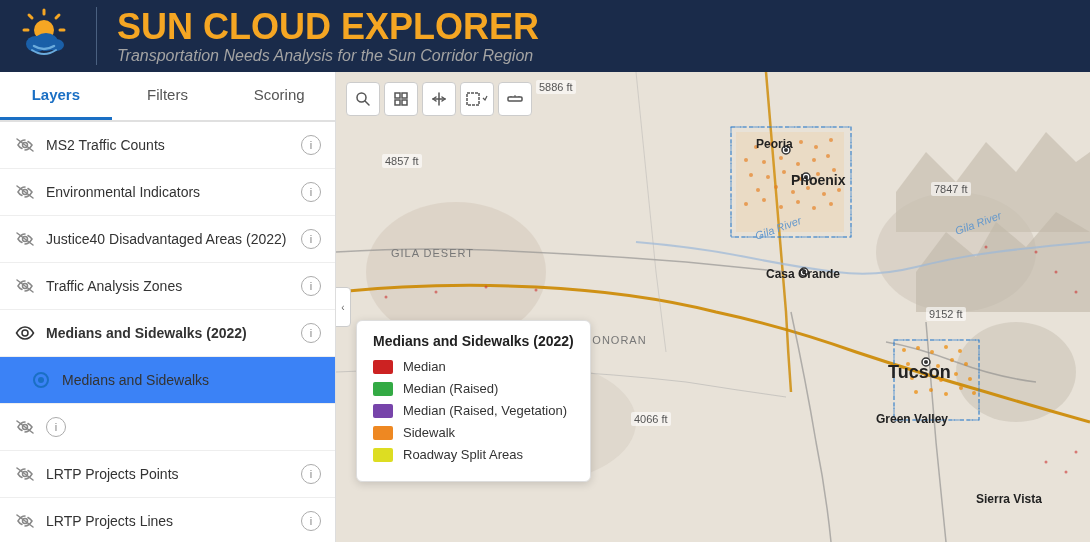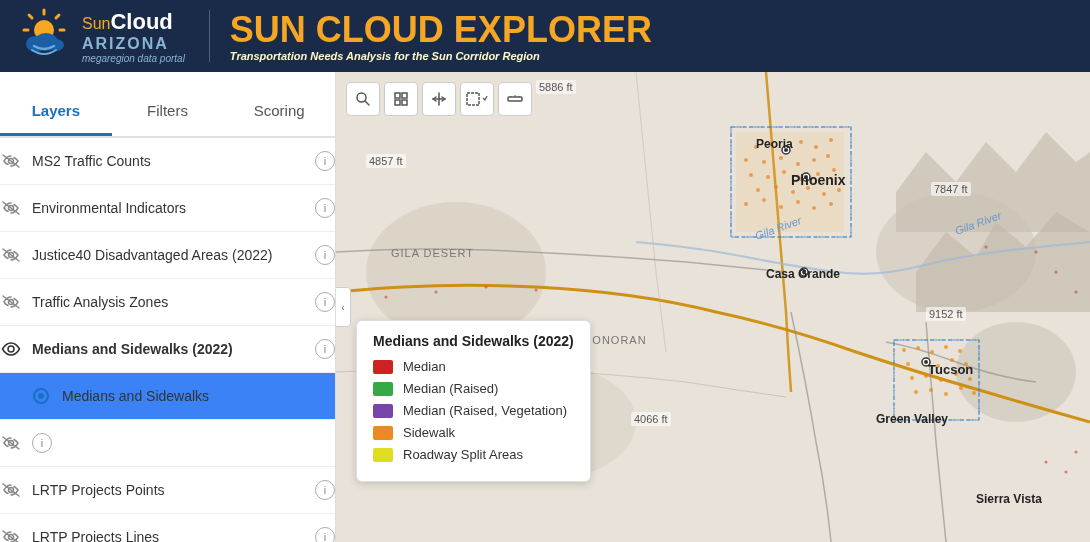--- a/index.html
+++ b/index.html
@@ -47,24 +47,23 @@
       border-left: 1px solid #4a6080;
       padding-left: 20px;
     }
     .header-main-title {
       color: #f5a623;
       font-size: 36px;
       font-weight: bold;
       line-height: 1.1;
     }
     .header-subtitle {
-      color: #fef9c3;
-      font-size: 11px;
+      color: #a3a3a3;
+      font-size: 16px;
       font-style: italic;
-      font-weight: bold;
     }
 
     
     .main-content {
       display: flex;
       flex: 1;
       overflow: hidden;
     }
 
     
@@ -77,21 +76,20 @@
       border-right: 1px solid #ddd;
       overflow: hidden;
     }
 
     
     .tabs {
       display: flex;
       border-bottom: 2px solid #e0e0e0;
       background: #fff;
       flex-shrink: 0;
-      margin-top: 16px;
     }
     .tab {
       flex: 1;
       padding: 14px 8px;
       text-align: center;
       font-size: 15px;
       font-weight: 500;
       color: #555;
       cursor: pointer;
       border-bottom: 3px solid transparent;
@@ -103,21 +101,21 @@
     }
 
     
     .layer-list {
       flex: 1;
       overflow-y: auto;
     }
     .layer-item {
       display: flex;
       align-items: center;
-      padding: 12px 0;
+      padding: 12px 14px;
       border-bottom: 1px solid #eeeeee;
       gap: 10px;
       cursor: pointer;
     }
     .layer-icon {
       width: 22px;
       height: 22px;
       flex-shrink: 0;
       display: flex;
       align-items: center;
@@ -292,28 +290,20 @@
       <line x1="16" y1="10" x2="13" y2="7" stroke="#f5a623" stroke-width="3" stroke-linecap="round"></line>
       <line x1="12" y1="22" x2="8" y2="22" stroke="#f5a623" stroke-width="3" stroke-linecap="round"></line>
 
       <ellipse cx="20" cy="36" rx="10" ry="8" fill="#1a5fa8"></ellipse>
       <ellipse cx="30" cy="34" rx="12" ry="9" fill="#1a5fa8"></ellipse>
       <ellipse cx="40" cy="37" rx="8" ry="6" fill="#1a5fa8"></ellipse>
 
       <path d="M18 38 Q28 44 38 38" stroke="#6aabdd" stroke-width="2.5" fill="none" stroke-linecap="round"></path>
       <path d="M16 42 Q28 50 40 42" stroke="#6aabdd" stroke-width="2" fill="none" stroke-linecap="round"></path>
     </svg>
-    <div class="logo-text-area">
-      <div style="display:flex; align-items:baseline; gap:0;">
-        <span class="logo-sun">Sun</span>
-          <span class="logo-cloud" style="font-size:22px;font-weight:bold;">Cloud</span>
-      </div>
-      <div class="logo-arizona">ARIZONA</div>
-      <div class="logo-tagline">megaregion data portal</div>
-    </div>
   </div>
   <div class="header-title-area">
     <div class="header-main-title">SUN CLOUD EXPLORER</div>
     <div class="header-subtitle">Transportation Needs Analysis for the Sun Corridor Region</div>
   </div>
 </div>
 
 <div class="main-content">
 
   <div class="sidebar">
@@ -600,27 +590,27 @@
           <line x1="12" y1="6" x2="12" y2="5" stroke="#555" stroke-width="1"></line>
         </svg>
       </div>
     </div>
 
     <div class="map-collapse">‹</div>
 
     <div class="place-label" style="top:65px;left:420px;font-size:12px;">Peoria</div>
     <div class="place-label" style="top:100px;left:455px;font-size:14px;">Phoenix</div>
     <div class="place-label" style="top:195px;left:430px;font-size:12px;">Casa Grande</div>
-    <div class="place-label" style="top:290px;left:552px;font-size:13px;margin-left:40px;">Tucson</div>
+    <div class="place-label" style="top:290px;left:552px;font-size:18px;">Tucson</div>
     <div class="place-label" style="top:340px;left:540px;font-size:12px;">Green Valley</div>
     <div class="place-label" style="top:355px;left:125px;font-size:12px;">Sonoita</div>
     <div class="place-label" style="top:420px;left:640px;font-size:12px;">Sierra Vista</div>
 
     <div class="elev-label" style="top:8px;left:200px;">5886 ft</div>
-    <div class="elev-label" style="top:82px;left:30px;">4857 ft</div>
+    <div class="elev-label" style="top:82px;left:46px;">4857 ft</div>
     <div class="elev-label" style="top:110px;left:595px;">7847 ft</div>
     <div class="elev-label" style="top:340px;left:155px;">4819 ft</div>
     <div class="elev-label" style="top:340px;left:295px;">4066 ft</div>
     <div class="elev-label" style="top:235px;left:590px;">9152 ft</div>
 
     <div class="region-label" style="top:175px;left:55px;font-size:11px;letter-spacing:1px;color:#777;">GILA DESERT</div>
     <div class="region-label" style="top:262px;left:248px;font-size:11px;letter-spacing:1px;color:#777;">SONORAN</div>
 
     <div class="river-label" style="top:150px;left:418px;">Gila River</div>
     <div class="river-label" style="top:145px;left:618px;">Gila River</div>

